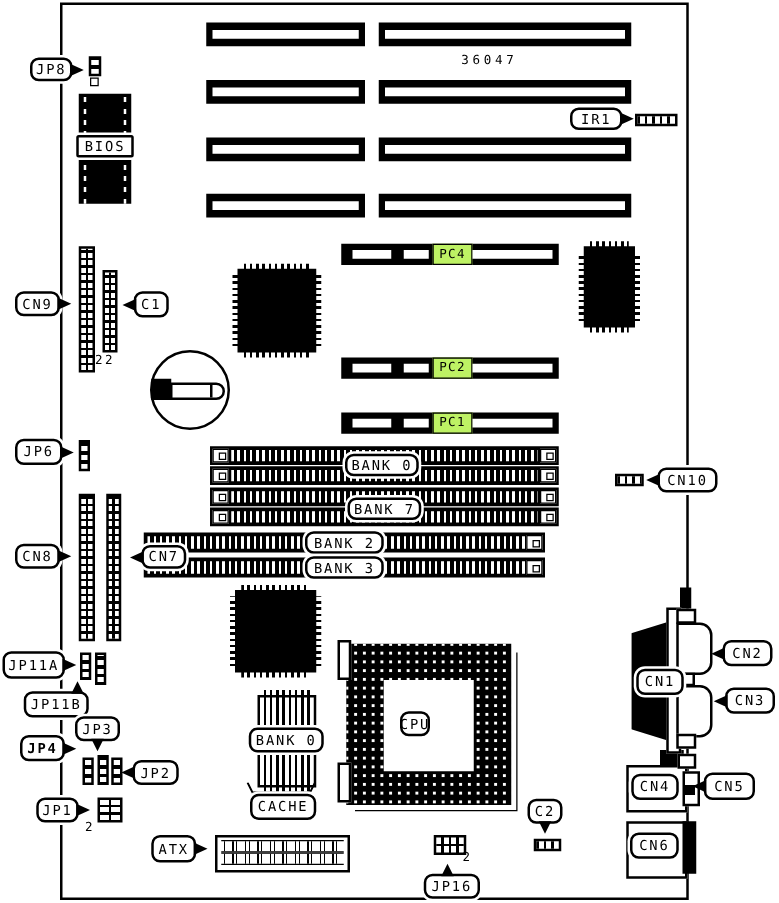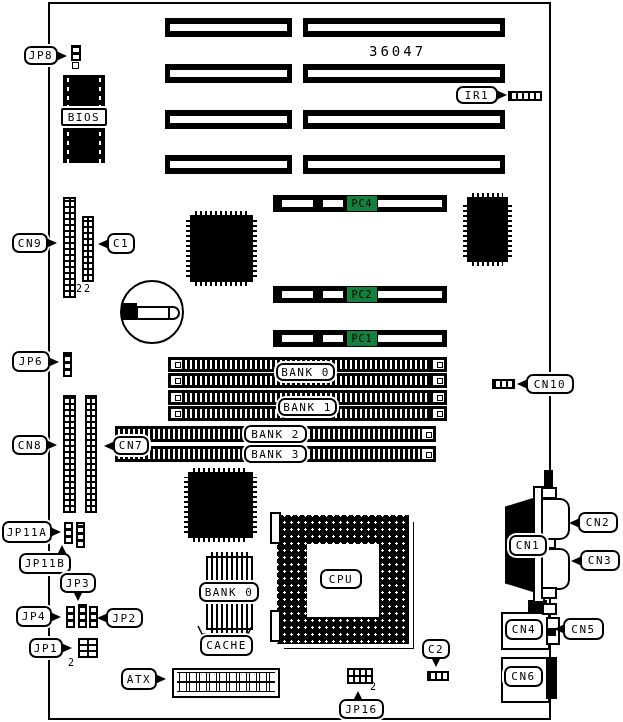--- a/index.html
+++ b/index.html
@@ -10,21 +10,21 @@
   
   .board{position:absolute;left:48px;top:2px;width:499px;height:714px;border:2px solid #000;z-index:0;}
 
   
   .isa{position:absolute;height:19px;background:#000;z-index:1;}
   .isa::before{content:"";position:absolute;left:5px;right:5px;top:6px;bottom:6px;background:#fff;}
 
   
   .pci{position:absolute;left:273px;width:174px;height:17px;background:#000;z-index:1;}
   .ps{position:absolute;top:5px;height:7px;background:#fff;}
-  .pcilab{position:absolute;left:73px;top:0;width:30px;height:15px;background:#15803d;border:1px solid #000;
+  .pcilab{position:absolute;left:73px;top:0;width:30px;height:15px;background:#bef264;border:1px solid #000;
           display:flex;align-items:center;justify-content:center;font-size:10px;letter-spacing:1px;}
 
   
   .qfp{position:absolute;background:#000;z-index:1;}
   .qfp::before{content:"";position:absolute;left:5px;right:5px;top:-4px;bottom:-4px;
     background-image:repeating-linear-gradient(90deg,#000 0 2px,transparent 2px 5px);}
   .qfp::after{content:"";position:absolute;left:-4px;right:-4px;top:5px;bottom:5px;
     background-image:repeating-linear-gradient(0deg,#000 0 2px,transparent 2px 5px);z-index:-1;}
   .qfpw{position:absolute;background:#fff;border:2px solid #000;z-index:1;}
   .qfpw::before{content:"";position:absolute;left:3px;right:3px;top:-6px;bottom:-6px;
@@ -96,21 +96,21 @@
   .callout{position:absolute;background:#fff;border:2px solid #000;border-radius:7px;box-shadow:0 0 0 2px #fff;
     display:flex;align-items:center;justify-content:center;font-size:11px;letter-spacing:1.5px;z-index:5;box-sizing:border-box;}
   .callout.square{border-radius:2px;}
   .tail{position:absolute;width:0;height:0;}
   .tail.r{right:-11px;top:50%;transform:translateY(-50%);border-left:11px solid #000;border-top:5px solid transparent;border-bottom:5px solid transparent;}
   .tail.l{left:-11px;top:50%;transform:translateY(-50%);border-right:11px solid #000;border-top:5px solid transparent;border-bottom:5px solid transparent;}
   .tail.d{bottom:-10px;left:50%;transform:translateX(-50%);border-top:10px solid #000;border-left:5px solid transparent;border-right:5px solid transparent;}
   .tail.u{top:-10px;border-bottom:10px solid #000;border-left:5px solid transparent;border-right:5px solid transparent;}
 
   .pin{position:absolute;font-size:10px;letter-spacing:2px;z-index:4;}
-  .btext{position:absolute;font-size:14px;letter-spacing:3px;z-index:2;}
+  .btext{position:absolute;font-size:10px;letter-spacing:3px;z-index:2;}
   .bios{position:absolute;left:63px;top:75px;width:42px;height:88px;background:#000;z-index:1;}
   .bios::before{content:"";position:absolute;left:4px;top:0;bottom:0;width:2px;
     background:repeating-linear-gradient(0deg,#fff 0 4px,transparent 4px 9px);}
   .bios::after{content:"";position:absolute;right:4px;top:0;bottom:0;width:2px;
     background:repeating-linear-gradient(0deg,#fff 0 4px,transparent 4px 9px);}
 </style>
 </head>
 <body>
 
 <div class="canvas">
@@ -204,21 +204,21 @@
       <i class="bracket r"></i>
     </div>
   <div class="simm" style="top:406px;">
     <i class="bracket l"></i>
       <i class="bracket r"></i>
     </div>
   <div class="callout" style="left:276px;top:363px;width:59px;height:18px;">
     <span>BANK 0</span>
     </div>
   <div class="callout" style="left:278px;top:398px;width:59px;height:18px;">
-    <span>BANK 1</span>
+    <span>BANK 7</span>
     </div>
 
   <div class="dimm" style="top:426px;">
     <i class="bracket r"></i>
     </div>
   <div class="dimm" style="top:446px;">
     <i class="bracket r"></i>
     </div>
   <div class="callout" style="left:244px;top:425px;width:63px;height:18px;">
     <span>BANK 2</span>
@@ -242,21 +242,21 @@
   <div class="callout" style="left:526px;top:374px;width:48px;height:20px;">
     <span>CN10</span>
     <i class="tail l"></i>
   </div>
 
   <div class="socket">
     <div class="socket-hole"></div>
   </div>
   <div class="sidetab" style="left:270px;top:512px;height:28px;"></div>
   <div class="sidetab" style="left:270px;top:610px;height:28px;"></div>
-  <div class="callout" style="left:320px;top:569px;width:42px;height:20px;">
+  <div class="callout" style="left:320px;top:569px;width:24px;height:20px;">
     <span>CPU</span>
     </div>
 
   <div class="qfpw" style="left:206px;top:556px;width:43px;height:33px;"></div>
   <div class="qfpw" style="left:206px;top:593px;width:43px;height:33px;"></div>
   <div class="callout" style="left:199px;top:582px;width:60px;height:20px;">
     <span>BANK 0</span>
     </div>
   <svg class="abs" style="left:196px;top:626px;z-index:4;" width="60" height="12" viewBox="0 0 60 12">
     <path d="M2,0 L6,8 L24,8 L28,12 L32,8 L52,8 L56,0" fill="none" stroke="#000" stroke-width="1.5"></path>
@@ -276,21 +276,21 @@
     <i class="tail u" style="left:75%;"></i>
   </div>
 
   <div class="callout" style="left:60px;top:573px;width:36px;height:20px;">
     <span>JP3</span>
     <i class="tail d"></i>
   </div>
   <div class="jmp" style="left:66px;top:606px;width:9px;height:22px;"></div>
   <div class="jmp" style="left:78px;top:604px;width:9px;height:24px;"></div>
   <div class="jmp" style="left:89px;top:606px;width:9px;height:22px;"></div>
-  <div class="callout" style="left:16px;top:606px;width:36px;height:21px;">
+  <div class="callout" style="left:16px;top:588px;width:36px;height:21px;font-weight:bold;">
     <span>JP4</span>
     <i class="tail r"></i>
   </div>
   <div class="callout" style="left:106px;top:608px;width:37px;height:20px;align-items:center;">
     <span>JP2</span>
     <i class="tail l"></i>
   </div>
 
   <div class="callout" style="left:29px;top:638px;width:34px;height:20px;">
     <span>JP1</span>

